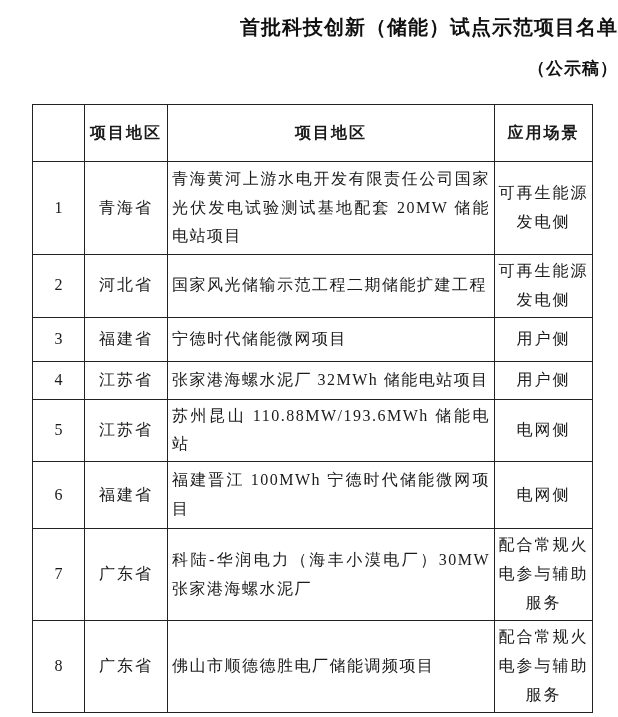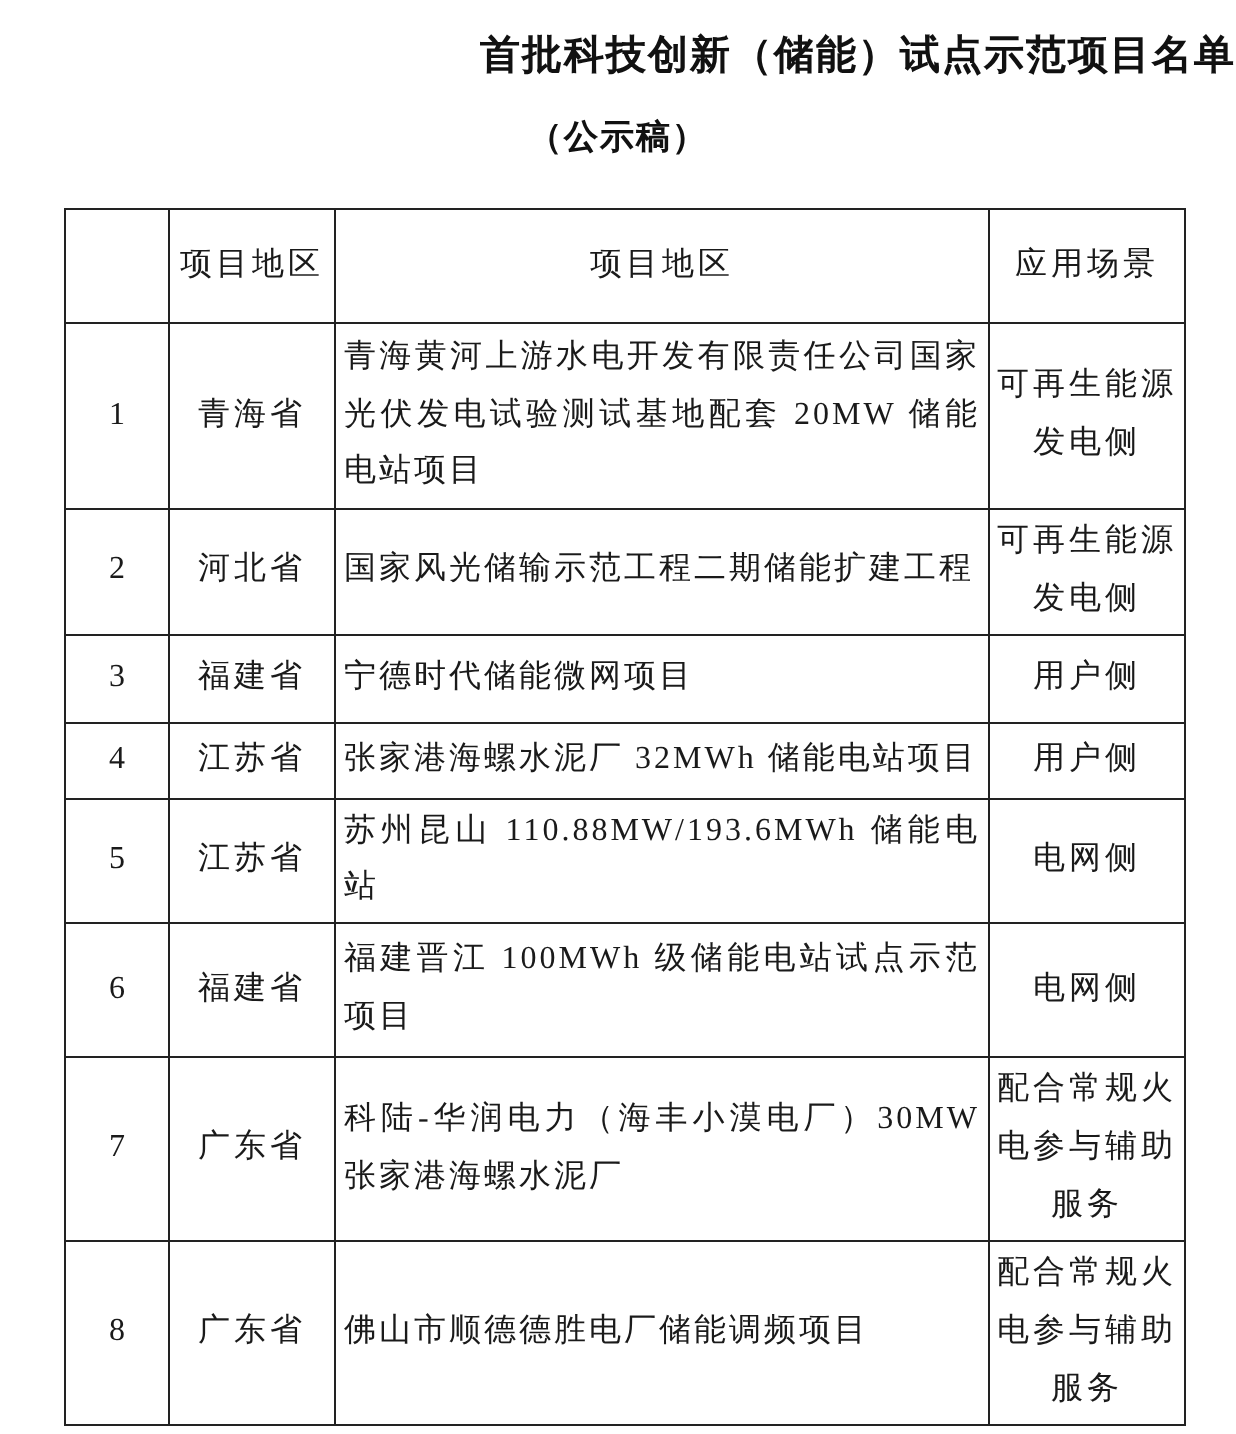--- a/index.html
+++ b/index.html
@@ -17,21 +17,21 @@
   .doc-title {
     margin: 14px 0 0 0;
     text-align: right;
     font-size: 20px;
     font-weight: bold;
     letter-spacing: 1px;
     color: #111111;
   }
   .doc-subtitle {
     margin: 16px 0 0 0;
-    text-align: center;
+    text-align: right;
     font-size: 17px;
     font-weight: bold;
     letter-spacing: 1px;
     color: #111111;
   }
   table.project-table {
     border-collapse: collapse;
     table-layout: fixed;
     margin: 24px 0 0 32px;
     width: 561px;
@@ -45,21 +45,21 @@
     font-weight: normal;
     word-break: break-all;
     overflow: hidden;
   }
   col.c-no { width: 52px; }
   col.c-region { width: 83px; }
   col.c-name { width: 327px; }
   col.c-scenario { width: 98px; }
 
   .project-table thead th {
-    font-weight: normal;
+    font-weight: bold;
     letter-spacing: 2px;
     height: 52px;
   }
   td.cell-no {
     text-align: center;
     letter-spacing: 0;
   }
   td.cell-region {
     text-align: center;
     letter-spacing: 2px;
@@ -132,21 +132,21 @@
     </tr>
     <tr>
       <td class="cell-no">5</td>
       <td class="cell-region">江苏省</td>
       <td class="cell-name">苏州昆山 110.88MW/193.6MWh 储能电站</td>
       <td class="cell-scenario">电网侧</td>
     </tr>
     <tr>
       <td class="cell-no">6</td>
       <td class="cell-region">福建省</td>
-      <td class="cell-name">福建晋江 100MWh 级储能电站试点示范项目</td>
+      <td class="cell-name">福建晋江 100MWh 宁德时代储能微网项目</td>
       <td class="cell-scenario">电网侧</td>
     </tr>
     <tr>
       <td class="cell-no">7</td>
       <td class="cell-region">广东省</td>
       <td class="cell-name">科陆-华润电力（海丰小漠电厂）30MW 张家港海螺水泥厂</td>
       <td class="cell-scenario">配合常规火电参与辅助服务</td>
     </tr>
     <tr>
       <td class="cell-no">8</td>

